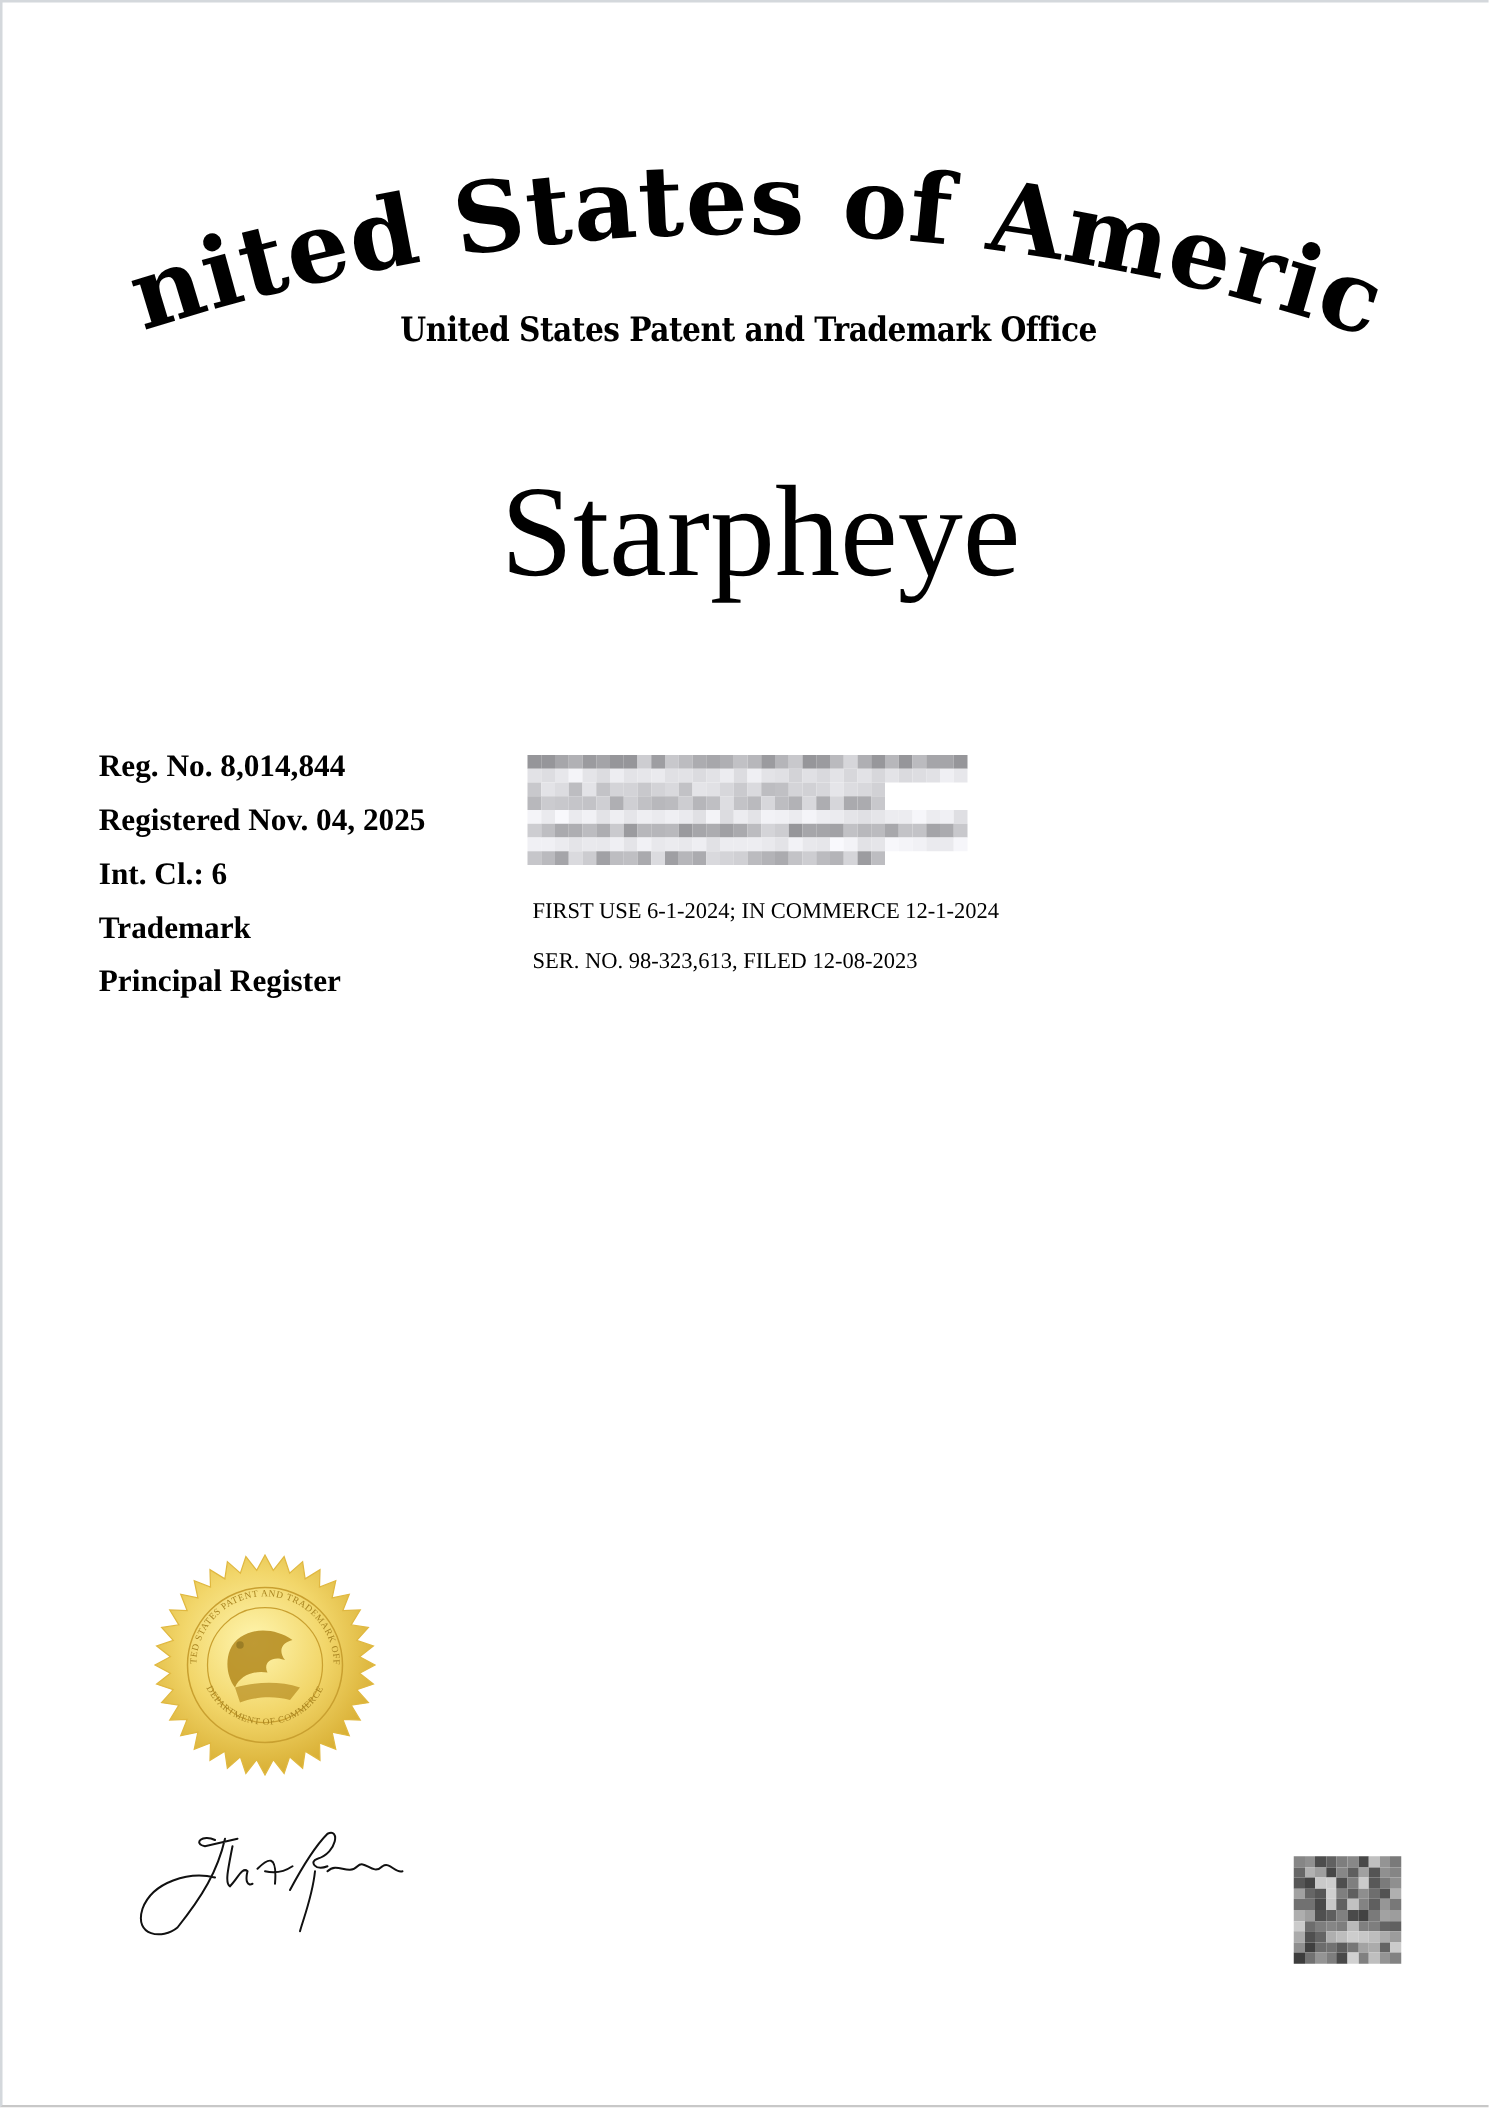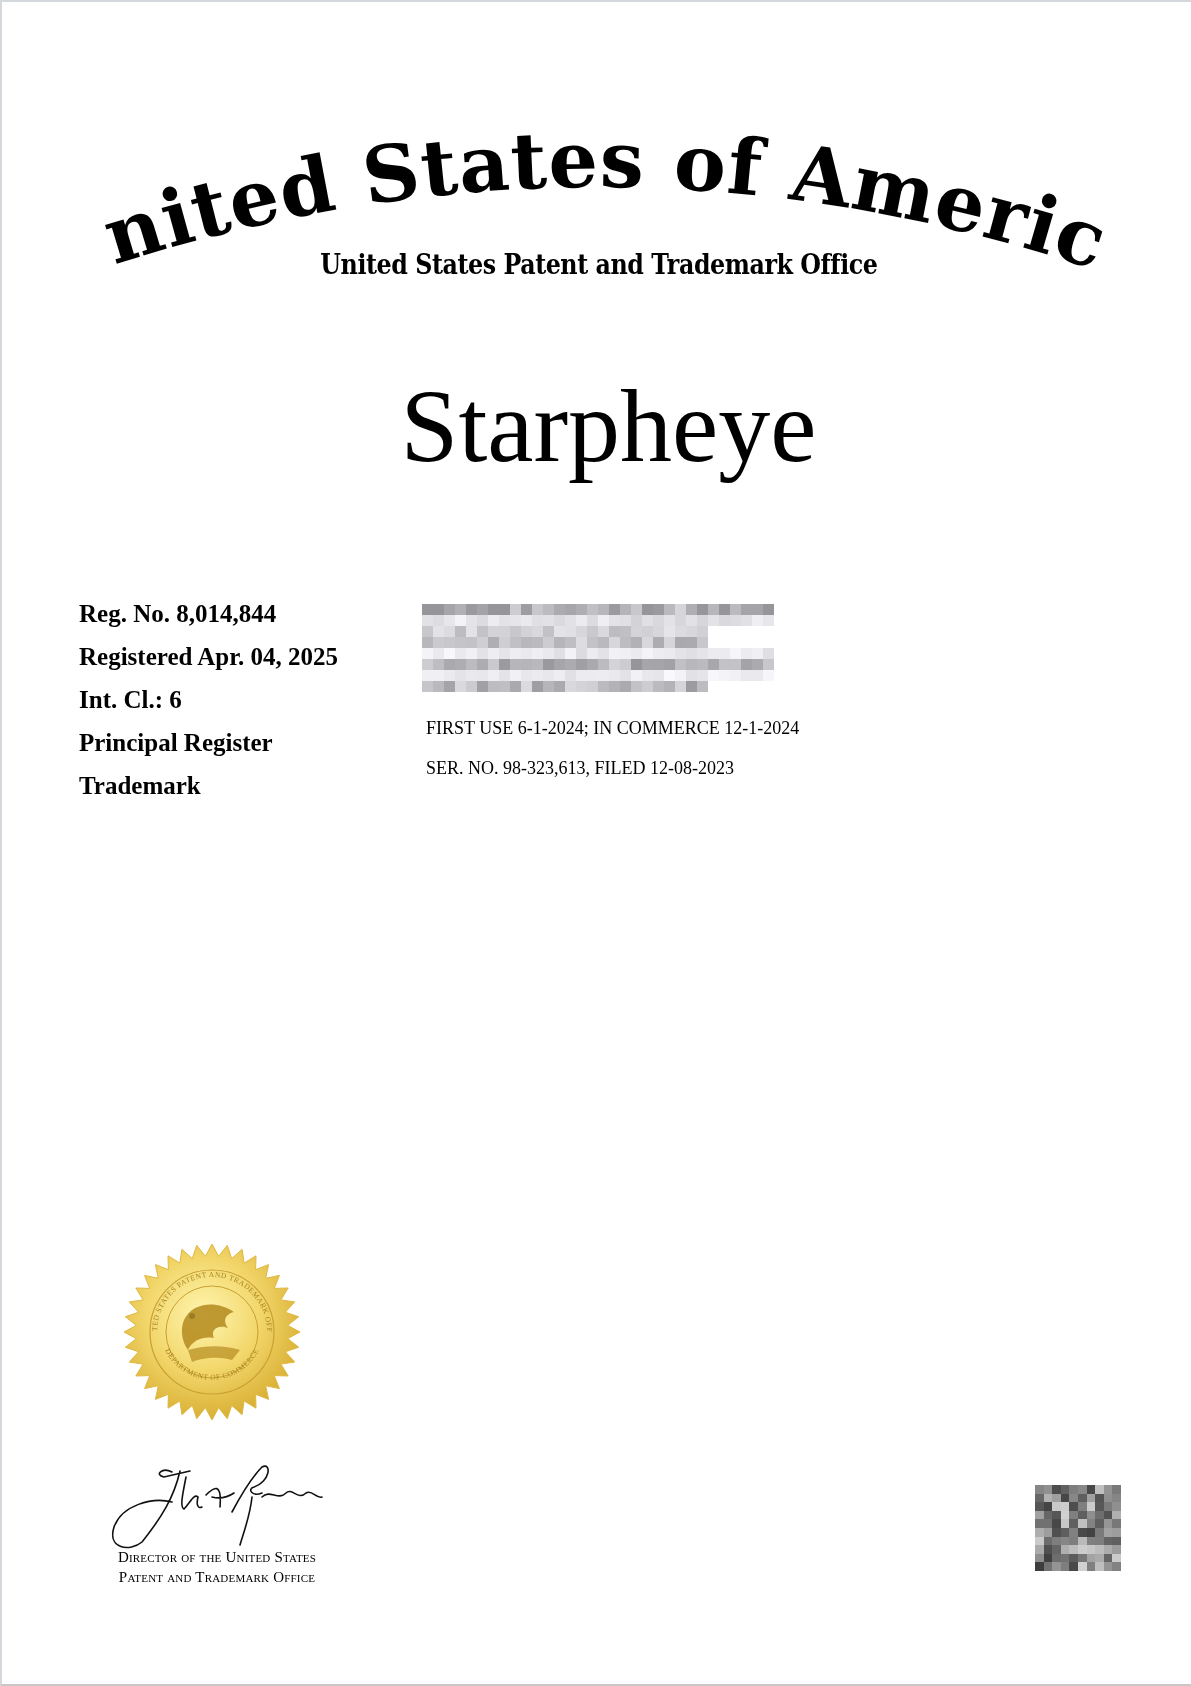--- a/index.html
+++ b/index.html
@@ -63,24 +63,24 @@
         <textPath href="#arcPath" startOffset="50%" text-anchor="middle" id="arcText">United States of America</textPath>
       </text>
     </svg>
   </div>
   <div class="subtitle">United States Patent and Trademark Office</div>
 
   <div class="mark">Starpheye</div>
 
   <div class="left-col">
     <div>Reg. No. 8,014,844</div>
-    <div>Registered Apr. 04, 2025</div>
+    <div>Registered Nov. 04, 2025</div>
     <div>Int. Cl.: 6</div>
+    <div>Trademark</div>
     <div>Principal Register</div>
-    <div>Trademark</div>
   </div>
 
   <div class="owner-blur" id="ownerBlur">
       <span style="background: rgb(150, 150, 154);"></span>
       <span style="background: rgb(150, 150, 154);"></span>
       <span style="background: rgb(166, 166, 170);"></span>
       <span style="background: rgb(177, 177, 181);"></span>
       <span style="background: rgb(155, 155, 159);"></span>
       <span style="background: rgb(164, 164, 168);"></span>
       <span style="background: rgb(150, 150, 154);"></span>
@@ -370,24 +370,20 @@
   </div>
 
   <div class="signature">
     <svg width="240" height="100" viewBox="0 0 240 100">
       <path d="M70 15 C 60 10, 52 18, 62 20 L 88 14 M 78 14 C 72 40, 60 60, 40 85 C 28 95, 5 92, 12 70 C 20 48, 50 40, 70 45
                M 84 20 C 80 40, 78 50, 82 52 C 88 46, 92 36, 96 40 C 94 48, 96 52, 100 50
                M 104 38 C 112 30, 120 25, 118 50 M 110 40 C 118 42, 126 40, 132 36
                M 130 55 C 138 40, 150 20, 160 10 C 170 5, 168 25, 152 30 C 145 32, 150 40, 160 36
                M 150 40 C 148 60, 140 80, 138 88 M 160 40 C 168 32, 176 44, 184 36 C 190 30, 196 44, 204 36 C 210 32, 214 42, 220 40" fill="none" stroke="#111" stroke-width="1.6" stroke-linecap="round"></path>
     </svg>
-  </div>
-  <div class="director">
-    <div>Director of the United States</div>
-    <div>Patent and Trademark Office</div>
   </div>
 
   <div class="qr" id="qrBlur">
       <span style="background: rgb(134, 134, 134);"></span>
       <span style="background: rgb(144, 144, 144);"></span>
       <span style="background: rgb(77, 77, 77);"></span>
       <span style="background: rgb(97, 97, 97);"></span>
       <span style="background: rgb(126, 126, 126);"></span>
       <span style="background: rgb(136, 136, 136);"></span>
       <span style="background: rgb(72, 72, 72);"></span>

